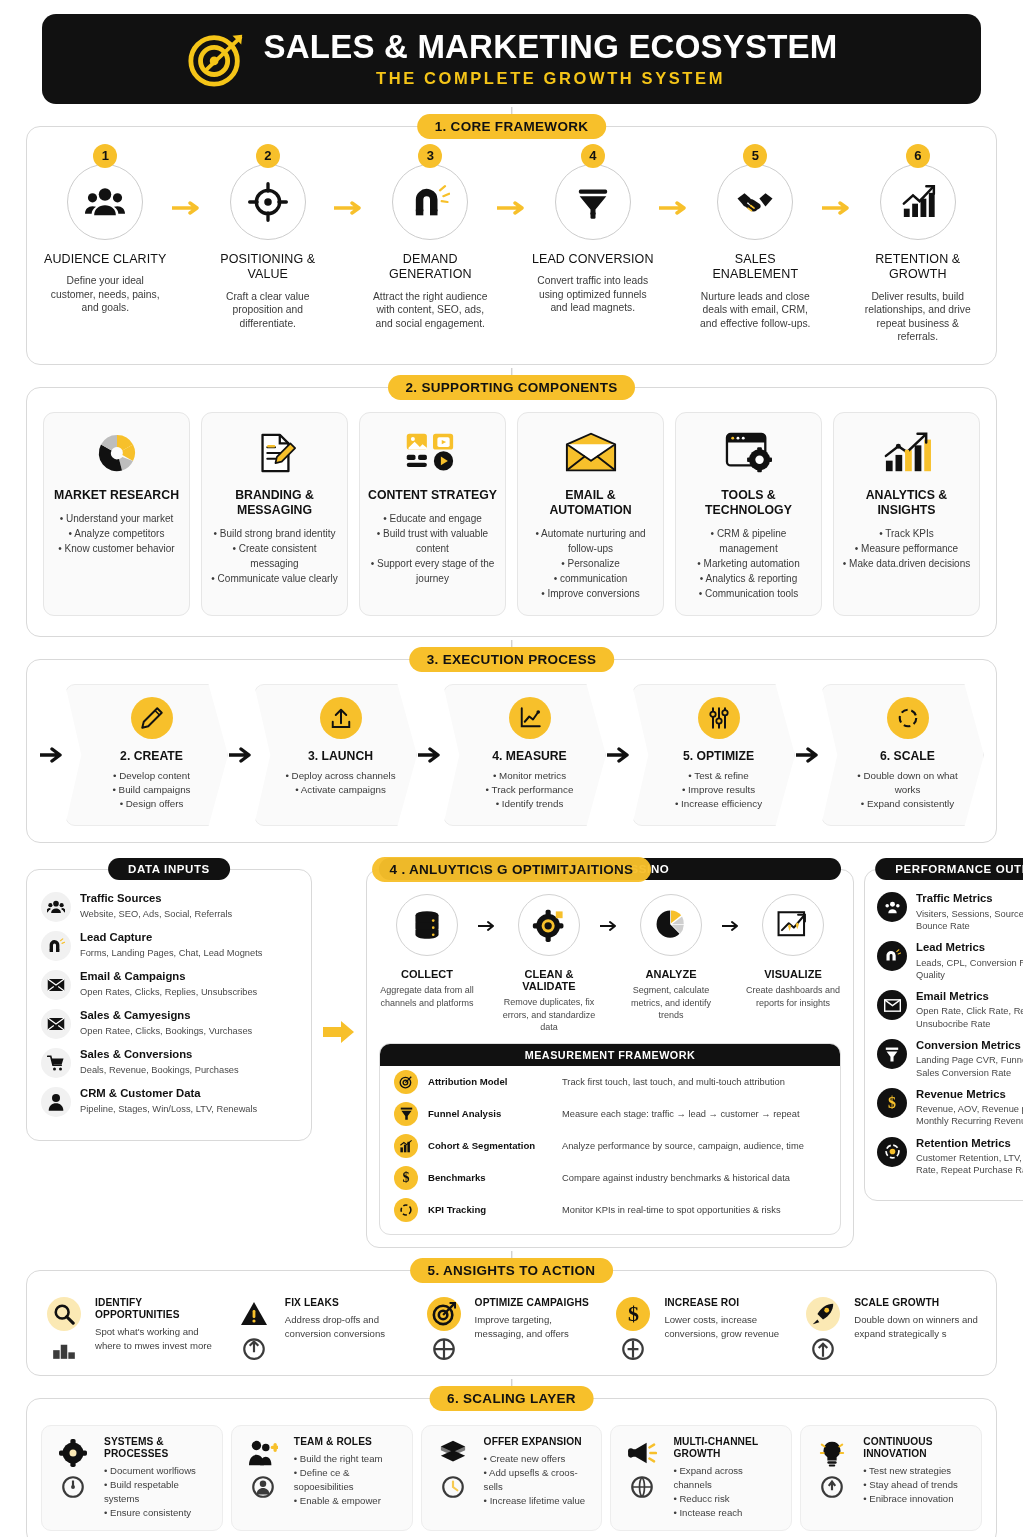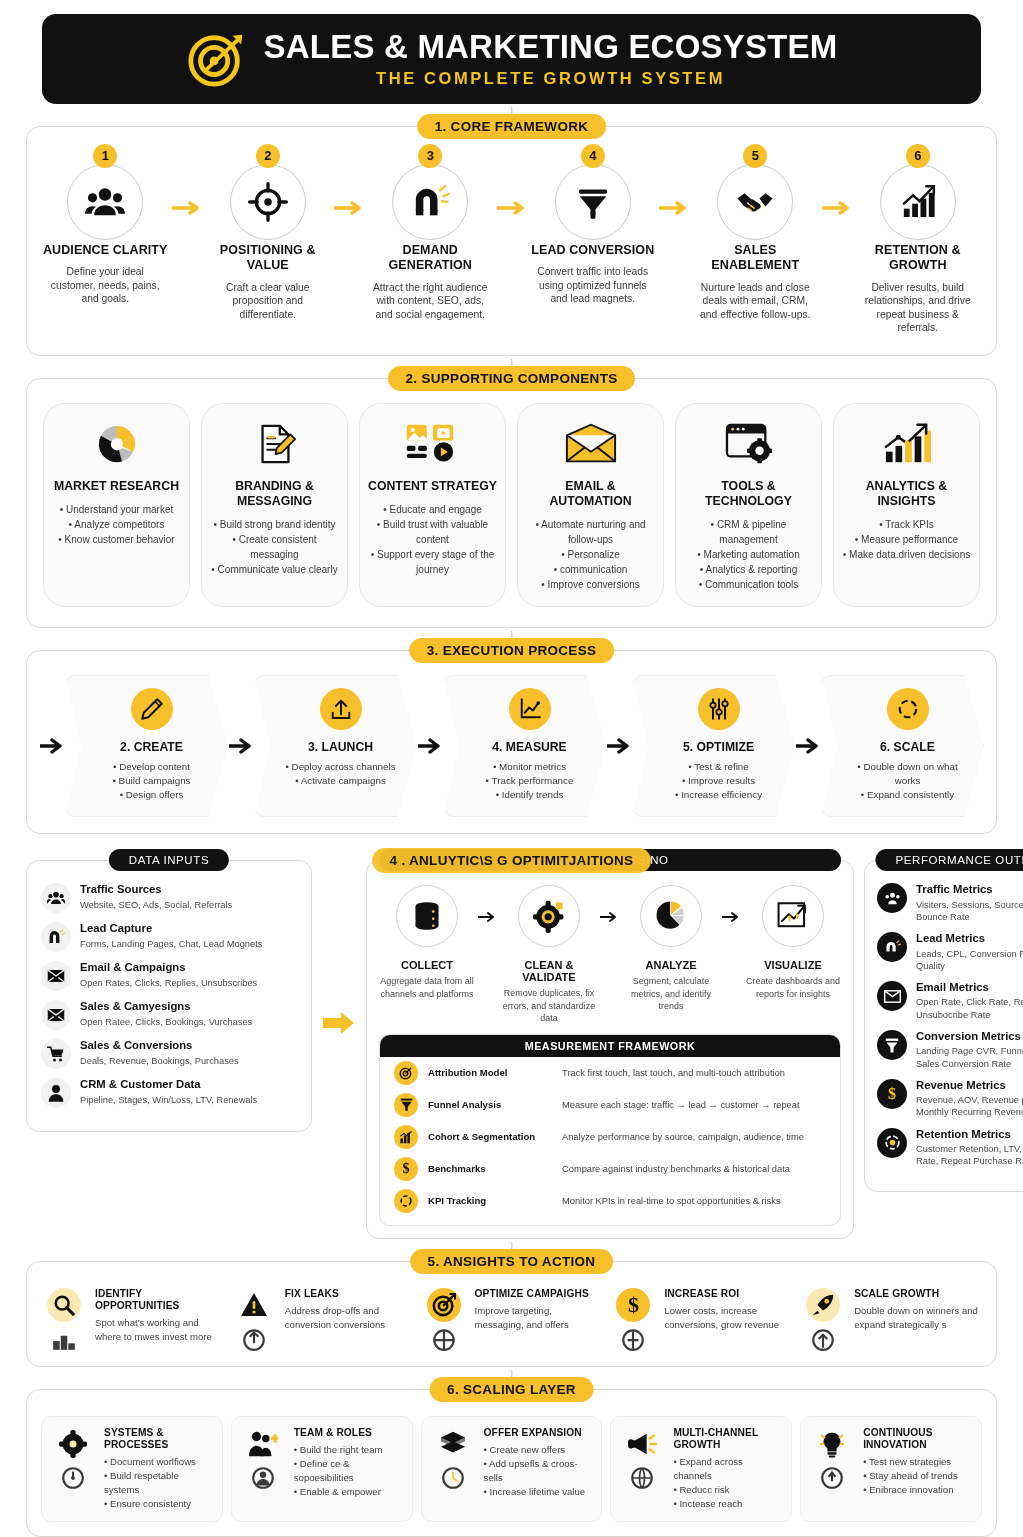--- a/index.html
+++ b/index.html
@@ -55,30 +55,30 @@
     position: absolute; top: -9px; left: 50%; transform: translateX(-50%);
     width: 24px; height: 24px; border-radius: 50%; background: #F7C02B;
     color: #111; font-weight: bold; font-size: 13px; line-height: 24px; z-index: 3;
   }
   .core-circle {
     width: 76px; height: 76px; border-radius: 50%; border: 1.3px solid #cccccc;
     background: #fff; margin: 11px auto 0 auto;
     display: flex; align-items: center; justify-content: center;
   }
   .core-title {
-    font-size: 12.5px; font-weight: bold; margin-top: 3px; line-height: 1.22;
+    font-size: 12.5px; font-weight: normal; margin-top: 12px; line-height: 1.22;
     letter-spacing: .1px;
   }
   .core-desc { font-size: 10.3px; color: #3b3b3b; margin-top: 7px; line-height: 1.32; padding: 0 6px; }
   .core-arrow { width: 34px; display: flex; align-items: flex-start; justify-content: center; padding-top: 48px; flex: 0 0 34px; }
 
   
   .support { padding: 24px 16px 20px 16px; display: flex; gap: 11px; justify-content: center; }
   .sup-card {
-    flex: 1 1 0; background: #fafafa; border: 1px solid #e6e6e6; border-radius: 22px;
+    flex: 1 1 0; background: #fafafa; border: 1px solid #e6e6e6; border-radius: 11px;
     padding: 14px 8px 14px 8px; text-align: center; min-height: 196px;
   }
   .sup-icon { height: 52px; display: flex; align-items: center; justify-content: center; }
   .sup-title { font-size: 12.3px; font-weight: bold; margin-top: 9px; line-height: 1.22; }
   .sup-list { margin-top: 8px; font-size: 10px; color: #3b3b3b; line-height: 1.5; }
 
   
   .exec { padding: 24px 12px 16px 12px; display: flex; align-items: center; }
   .exec-chev {
     position: relative; flex: 1 1 0; background: #fafafa;
@@ -96,21 +96,21 @@
   .exec-arrow { flex: 0 0 26px; display: flex; justify-content: center; align-items: center; }
 
   
   .analytics { display: flex; gap: 10px; margin-top: 26px; position: relative; align-items: flex-start; }
   .blk {
     border: 1.2px solid #d9d9d9; border-radius: 13px; background: #fff;
     position: relative; padding-top: 22px;
   }
   .blk-title {
     position: absolute; top: -12px; left: 50%; transform: translateX(-50%);
-    background: #111; color: #fff; font-size: 11.5px; font-weight: normal;
+    background: #111; color: #fff; font-size: 11.5px; font-weight: bold;
     padding: 5px 20px; border-radius: 11px; white-space: nowrap; letter-spacing: .6px;
   }
   .col-inputs { width: 286px; flex: 0 0 286px; padding: 22px 14px 14px 14px; }
   .col-outputs { width: 222px; flex: 0 0 222px; padding: 22px 12px 14px 12px; }
   .io-row { display: flex; gap: 9px; align-items: flex-start; margin-bottom: 9px; }
   .io-badge {
     width: 30px; height: 30px; border-radius: 50%; flex: 0 0 30px;
     display: flex; align-items: center; justify-content: center;
   }
   .io-badge.light { background: #f1f1f1; }
@@ -139,21 +139,21 @@
   }
   .mf-row { display: flex; align-items: center; gap: 10px; padding: 4px 6px; }
   .mf-icon {
     width: 24px; height: 24px; border-radius: 50%; background: #F7C02B; flex: 0 0 24px;
     display: flex; align-items: center; justify-content: center;
   }
   .mf-label { font-size: 9.6px; font-weight: bold; width: 124px; flex: 0 0 124px; }
   .mf-desc { font-size: 9.3px; color: #3f3f3f; }
 
   
-  .grid-row { padding: 26px 14px 14px 14px; display: flex; gap: 8px; }
+  .grid-row { padding: 26px 14px 14px 14px; display: flex; gap: 8px; justify-content: flex-end; }
   .gitem { flex: 1 1 0; display: flex; gap: 8px; align-items: flex-start; }
   .gitem.boxed { background: #fafafa; border: 1px solid #ededed; border-radius: 10px; padding: 10px 8px; }
   .gicons { width: 46px; flex: 0 0 46px; display: flex; flex-direction: column; align-items: center; gap: 4px; }
   .gcircle {
     width: 34px; height: 34px; border-radius: 50%;
     display: flex; align-items: center; justify-content: center;
   }
   .gcircle.amberbg { background: #FBE9B4; }
   .gcircle.solid { background: #F7C02B; }
   .gcircle.plain { background: transparent; }

